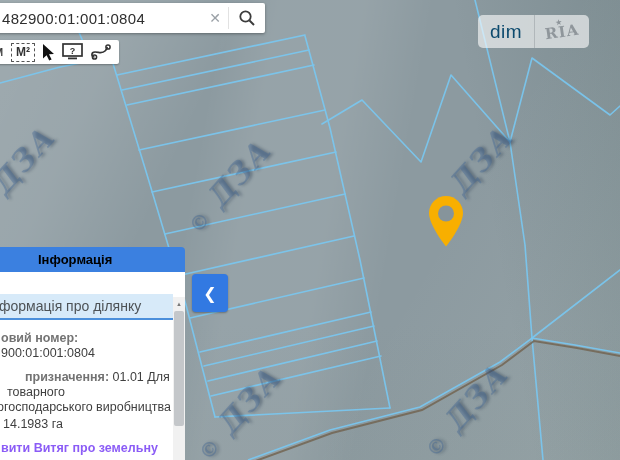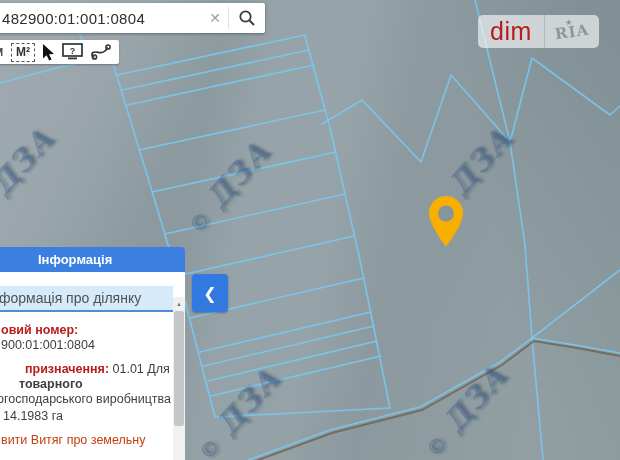--- a/index.html
+++ b/index.html
@@ -47,40 +47,40 @@
      border-radius:0 2px 2px 0;box-shadow:0 1px 2px rgba(0,0,0,.3);
      display:flex;align-items:center;gap:7px;padding-left:4px;overflow:hidden;}
   .tool{display:flex;align-items:center;justify-content:center;height:20px;color:#3a3a3a;cursor:pointer;}
   .tool-m{font-size:10px;font-weight:bold;width:10px;}
   .tool-m2{width:22px;height:17px;border:1px dashed #555;font-size:12px;font-weight:bold;
      color:#333;border-radius:1px;}
 
   
   .brand{position:absolute;left:478px;top:15px;height:33px;display:flex;align-items:stretch;
      background:rgba(252,252,252,.62);border-radius:5px;overflow:hidden;}
-  .brand-dim{padding:0 12px;display:flex;align-items:center;font-size:25px;color:#b91c1c;
+  .brand-dim{padding:0 12px;display:flex;align-items:center;font-size:19px;color:#0c4a6e;
      letter-spacing:.5px;font-weight:500;}
   .brand-div{width:1px;background:rgba(120,130,135,.35);}
   .brand-ria{padding:0 10px;display:flex;align-items:center;position:relative;}
   .brand-ria .ria-txt{font-family:"DejaVu Serif","Liberation Serif",serif;font-weight:bold;
      font-size:15px;color:#8f969b;letter-spacing:1px;transform:rotate(-8deg);display:inline-block;}
   .brand-ria .star{position:absolute;top:3px;left:20px;font-size:8px;color:#8f969b;transform:rotate(-8deg);}
 
   
   .panel{position:absolute;left:0;top:247px;width:185px;height:213px;}
-  .panel-header{height:25px;background:#3B80E0;border-radius:0 4px 0 0;color:#ffffff;
+  .panel-header{height:25px;background:#3B80E0;border-radius:0 4px 0 0;color:#000000;
      font-size:13px;font-weight:bold;display:flex;align-items:center;padding-left:38px;}
   .panel-body{position:absolute;top:25px;left:0;right:0;bottom:0;background:#fff;overflow:hidden;}
-  .panel-content{position:absolute;left:0;top:0;right:12px;}
+  .panel-content{position:absolute;left:0;top:8px;right:12px;}
   .active-tab{margin-top:14px;background:#D7EAF9;border-bottom:2px solid #4B8FDB;
      font-size:14px;color:#4d5256;padding:4px 0 4px 1px;margin-left:-2px;cursor:pointer;}
   .fld{font-size:12.5px;color:#3f3f3f;line-height:15px;padding-left:1px;}
-  .fld b{color:#b91c1c;}
-  .lnk{display:block;font-size:12.5px;color:#c2410c;text-decoration:none;line-height:15px;
-     padding-left:1px;cursor:pointer;}
+  .fld b{color:#737373;}
+  .lnk{display:block;font-size:12.5px;color:#8b5cf6;text-decoration:none;line-height:15px;
+     padding-left:1px;cursor:pointer;font-weight:bold;}
 
   
   .sbar{position:absolute;top:25px;right:0;width:12px;bottom:0;background:#f1f1f1;}
   .sbar-up{height:13px;display:flex;align-items:center;justify-content:center;
      font-size:6px;color:#777;background:#f1f1f1;cursor:pointer;}
   .sbar-thumb{position:absolute;top:14px;left:1px;width:10px;height:115px;background:#c4c7ca;
      border-radius:2px;cursor:pointer;}
 
   
   .collapse-btn{position:absolute;left:192px;top:274px;width:36px;height:38px;background:#3279E2;
@@ -193,21 +193,21 @@
 
       <div class="fld" style="margin-top:11px;">
         <b>овий номер:</b><span></span>
       </div>
       <div class="fld" style="">
         <span>900:01:001:0804</span>
       </div>
       <div class="fld" style="margin-top:9px;margin-left:24px;">
         <b>призначення:</b><span> 01.01 Для</span>
       </div>
-      <div class="fld" style="margin-left:18px;font-weight:bold;">
+      <div class="fld" style="margin-left:6px;">
         <span>товарного</span>
       </div>
       <div class="fld" style="margin-left:-4px;">
         <span>огосподарського виробництва</span>
       </div>
       <div class="fld" style="margin-top:2px;margin-left:2px;">
         <span>14.1983 га</span>
       </div>
 
       <a class="lnk" style="margin-top:9px;">вити Витяг про земельну</a>

